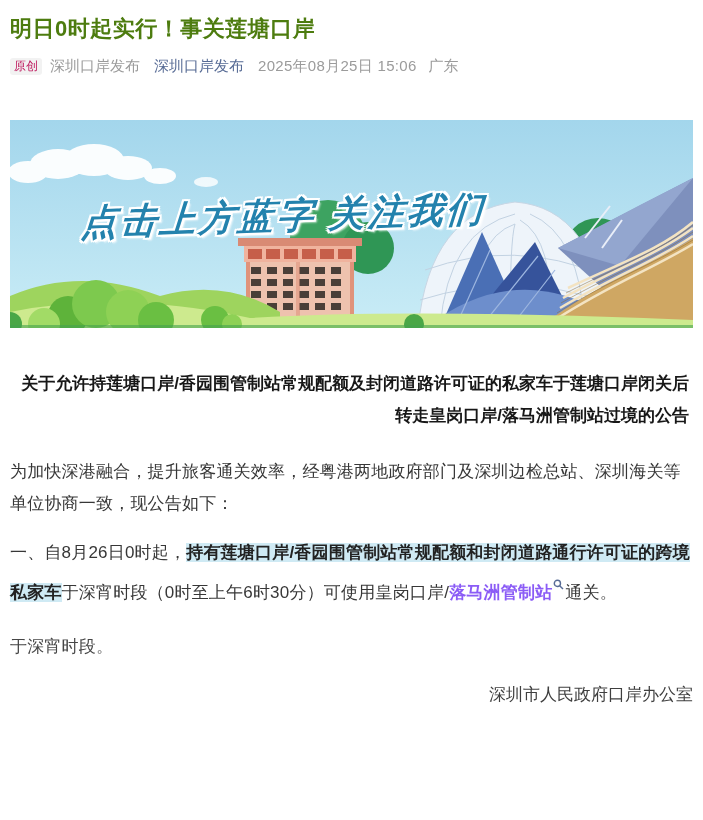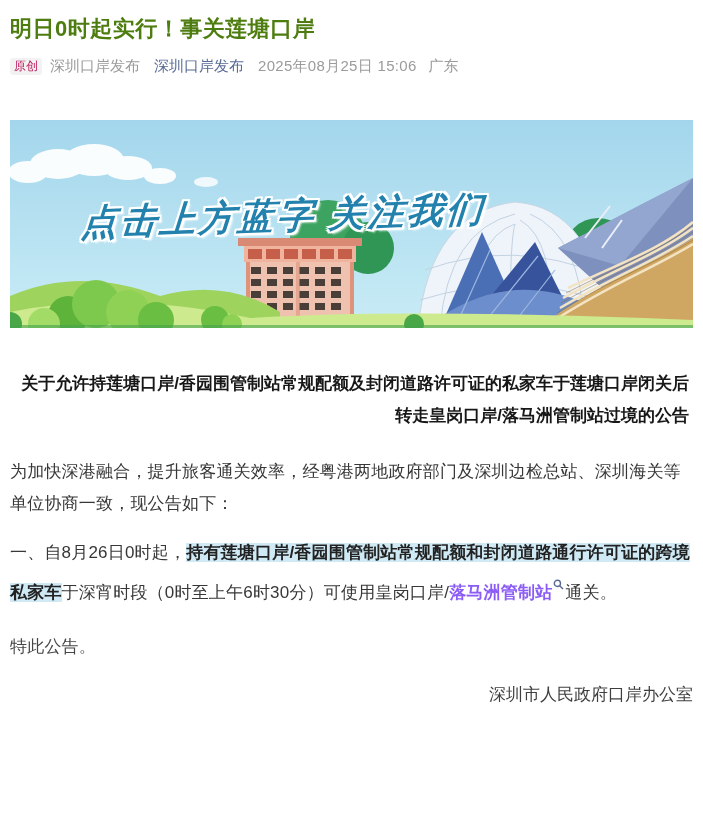--- a/index.html
+++ b/index.html
@@ -172,20 +172,20 @@
   <h2 class="heading">关于允许持莲塘口岸/香园围管制站常规配额及封闭道路许可证的私家车于莲塘口岸闭关后转走皇岗口岸/落马洲管制站过境的公告</h2>
 
   <p class="body">为加快深港融合，提升旅客通关效率，经粤港两地政府部门及深圳边检总站、深圳海关等单位协商一致，现公告如下：</p>
 
   <p class="body p-item"><span>一、自8月26日0时起，</span><span class="hl">持有莲塘口岸/香园围管制站常规配额和封闭道路通行许可证的跨境私家车</span><span>于深宵时段（0时至上午6时30分）可使用皇岗口岸/</span><a class="link">落马洲管制站</a><span class="sup-icon"><svg width="11" height="11" viewBox="0 0 11 11">
           <circle cx="4.4" cy="4.4" r="3.1" fill="none" stroke="#576b95" stroke-width="1.4"></circle>
           <line x1="6.9" y1="6.9" x2="10" y2="10" stroke="#576b95" stroke-width="1.4"></line>
         </svg></span><span>通关。</span></p>
 
 
-  <p class="body closing">特此公告。</p>
+  <p class="body closing">于深宵时段。</p>
 
   <div class="sig">
     <div>深圳市人民政府口岸办公室</div>
 
   </div>
 
 </div>
 
 </body></html>

